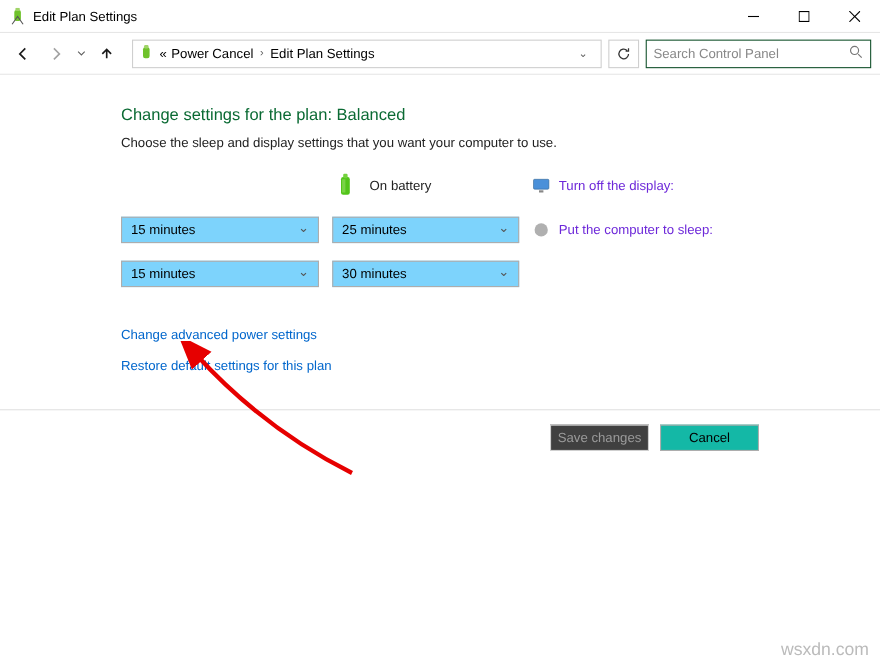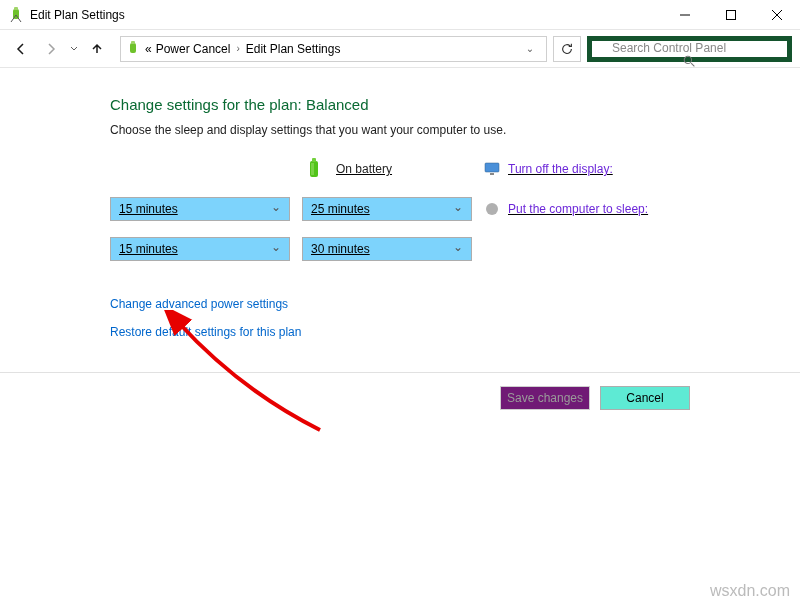--- a/index.html
+++ b/index.html
@@ -62,26 +62,25 @@
     .addressbar .chev { color: #606060; padding: 0 2px; font-size: 10px; }
     .addr-dd { width: 24px; display:flex; justify-content:center; color:#606060; font-size:10px; margin-left:auto;}
     .refresh {
       width: 28px; height: 26px;
       border: 1px solid #cfcfcf;
       display: flex; align-items: center; justify-content: center;
       margin-left: 2px;
     }
     .searchbox {
       width: 205px; height: 26px;
-      border: 5px solid #14532d;
+      border: 1px solid #14532d;
       display: flex; align-items: center;
       padding: 0 6px;
       margin-left: 2px;
       color: #777;
-      flex-direction: column;
     }
     .searchbox input {
       border: none; outline: none; flex: 1;
       font-size: 12px; color: #333;
     }
     .searchbox input::placeholder { color: #888; }
     .content {
       padding: 28px 0 0 110px;
     }
     .heading {
@@ -93,21 +92,20 @@
       font-size: 12px;
       color: #222;
       margin-bottom: 20px;
     }
     .grid {
       display: grid;
       grid-template-columns: 180px 170px 170px;
       column-gap: 12px;
       row-gap: 16px;
       align-items: center;
-      text-decoration: underline;
     }
     .colhead {
       display: flex; align-items: center; gap: 10px;
       font-size: 12px; color: #222;
     }
     .battery-icon, .plug-icon { width: 24px; height: 24px; }
     .rowlabel {
       display: flex; align-items: center; gap: 8px;
       font-size: 12px; color: #6d28d9;
     }
@@ -143,28 +141,28 @@
       border-top: 1px solid #e1e1e1;
     }
     .footer-buttons {
       position: absolute;
       top: 386px; right: 110px;
       display: flex; gap: 10px;
     }
     .btn {
       min-width: 90px; height: 24px;
       border: 1px solid #adadad;
-      background: #5eead4;
+      background: #14b8a6;
       font-size: 12px;
       display: flex; align-items: center; justify-content: center;
       cursor: pointer;
     }
     .btn.disabled {
       color: #9a9a9a;
-      background: #701a75;
+      background: #404040;
       border-color: #cfcfcf;
       cursor: default;
     }
     .arrow-annotation {
       position: absolute;
       pointer-events: none;
     }
     .watermark {
       position: absolute;
       bottom: 6px; right: 10px;

